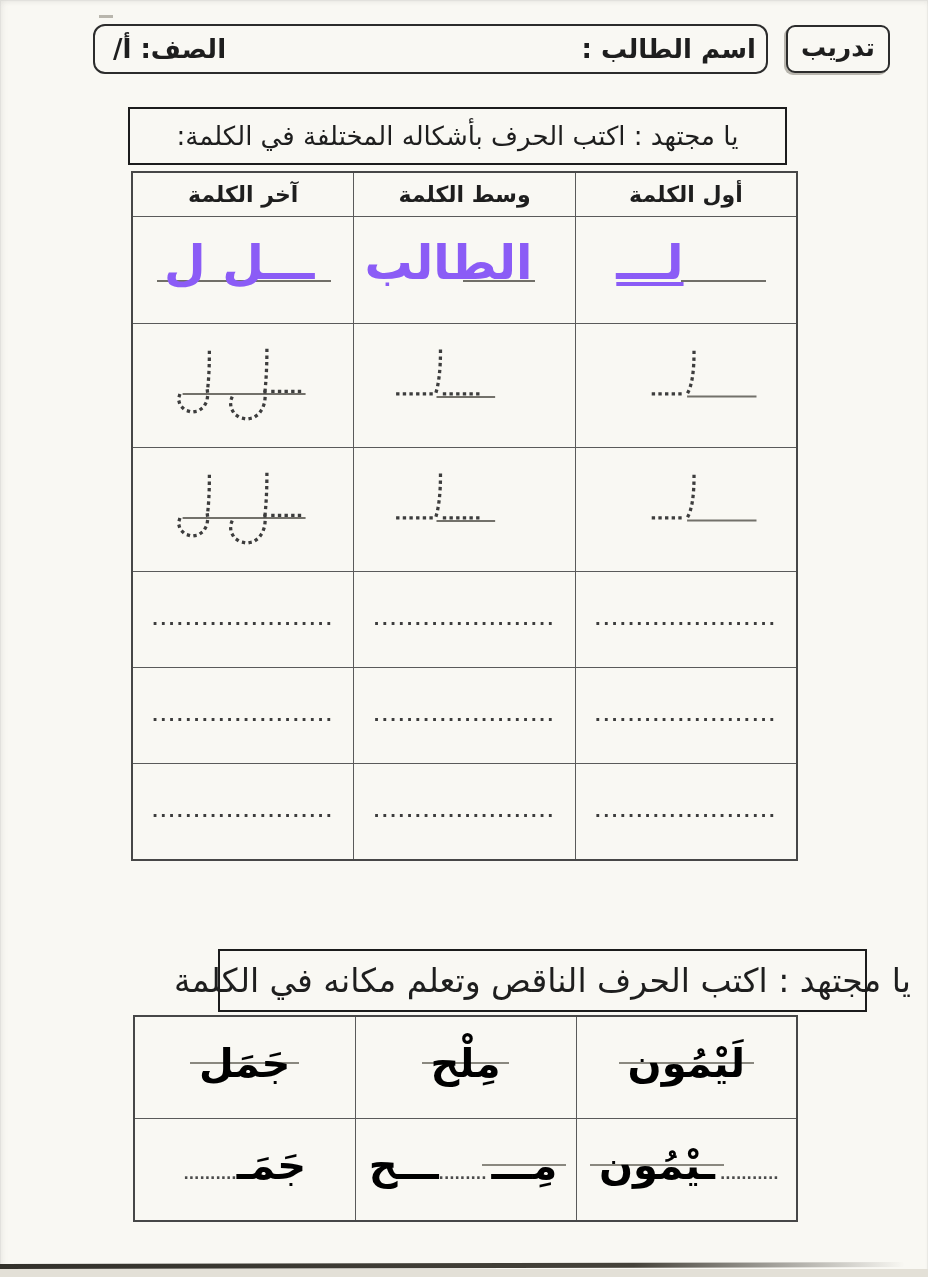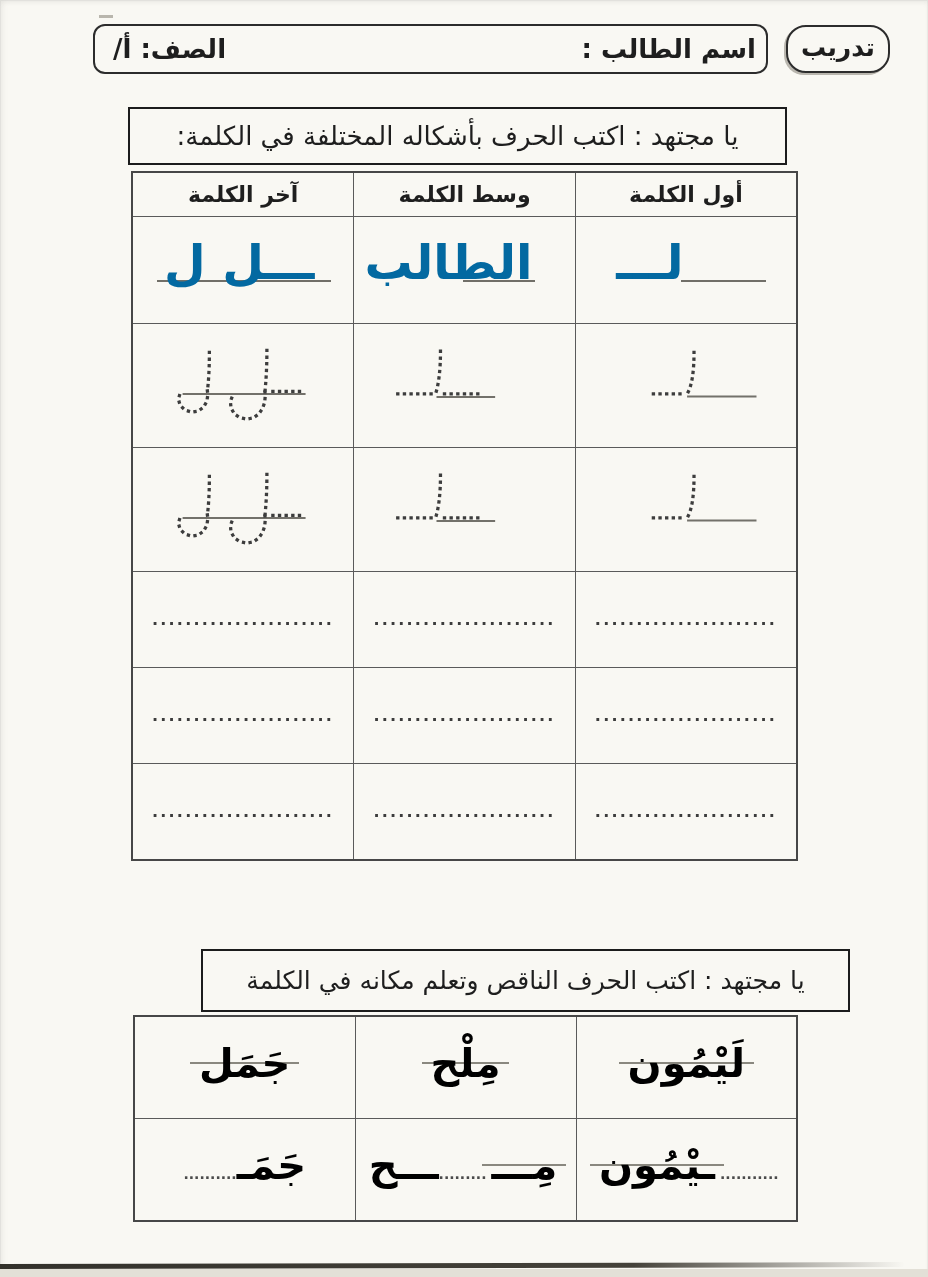--- a/index.html
+++ b/index.html
@@ -7,51 +7,51 @@
   .page{
     position:relative;width:928px;height:1277px;margin:0 auto;
     background:#f9f8f3;overflow:hidden;
     font-family:"DejaVu Sans","Liberation Sans",sans-serif;
     color:#1e1e1e;
     box-shadow:inset 0 0 0 1px rgba(0,0,0,0.04), inset 3px 0 6px rgba(0,0,0,0.05), inset 0 3px 5px rgba(0,0,0,0.04);
   }
   
   .header{display:flex;align-items:center;gap:18px;padding:24px 38px 0 0;}
   .badge{
-    border:2.5px solid #2c2c2c;border-radius:20px;padding:5px 13px 7px;
+    border:2.5px solid #2c2c2c;border-radius:9px;padding:5px 13px 7px;
     font-weight:bold;font-size:25px;line-height:1.3;background:#f9f8f3;
     box-shadow:-2px 2px 0 #b9b6ae;
   }
   .name-box{
     width:643px;height:46px;border:2.5px solid #2c2c2c;border-radius:12px;
     display:flex;align-items:center;justify-content:space-between;
     padding:0 10px 0 18px;font-weight:bold;font-size:26px;background:#f9f8f3;
   }
   .name-fill{flex:1;height:60%;}
   
   .title-box{
     border:2.8px solid #1c1c1c;display:flex;align-items:center;justify-content:center;
     font-weight:normal;white-space:nowrap;background:#f9f8f3;
   }
   .t1{width:655px;height:54px;margin:33px 141px 0 132px;font-size:26px;}
-  .t2{width:645px;height:59px;margin:88px 78px 0 134px;font-size:25px;justify-content:center;}
+  .t2{width:645px;height:59px;margin:88px 61px 0 134px;font-size:33px;justify-content:center;}
   
   table.grid{border-collapse:collapse;table-layout:fixed;background:#f9f8f3;}
   .g1{width:667px;margin:6px 130px 0 131px;border:2px solid #474747;}
   .g2{width:665px;margin:3px 130px 0 133px;border:2px solid #474747;}
   .grid th,.grid td{border:1.6px solid #5a5a5a;padding:0;text-align:center;vertical-align:middle;}
   .g1 th{height:43px;font-size:22px;font-weight:bold;}
   .r-solid td{height:106px;}
   .r-trace td{height:123px;}
   .r-empty td{height:95px;}
   .g2 td{height:92px;}
   
   .solidcell{position:relative;height:106px;display:flex;align-items:center;justify-content:center;}
-  .bigletter{position:relative;z-index:1;font-size:48px;font-weight:bold;line-height:1;color:#0369a1;transform:translateY(-8px);}
-  .shift-a{transform:translate(-36px,-8px);}
+  .bigletter{position:relative;z-index:1;font-size:48px;font-weight:bold;line-height:1;color:#8b5cf6;transform:translateY(-8px);}
+  .shift-a{transform:translate(-36px,-8px);text-decoration:underline;}
   .shift-b{transform:translate(-16px,-8px);}
   .shift-c{transform:translate(-4px,-8px);}
   .rule{position:absolute;height:2px;background:#716f68;top:63px;}
   .rule-a{right:30px;width:85px;}
   .rule-b{right:40px;width:72px;}
   .rule-c{right:22px;left:24px;}
   
   .tracecell{display:flex;align-items:center;justify-content:center;height:123px;}
   .tr{fill:none;stroke:#3d3d3d;stroke-width:3.3;stroke-dasharray:0.1 6.6;stroke-linecap:square;}
   .sl{fill:none;stroke:#73716a;stroke-width:2;}

